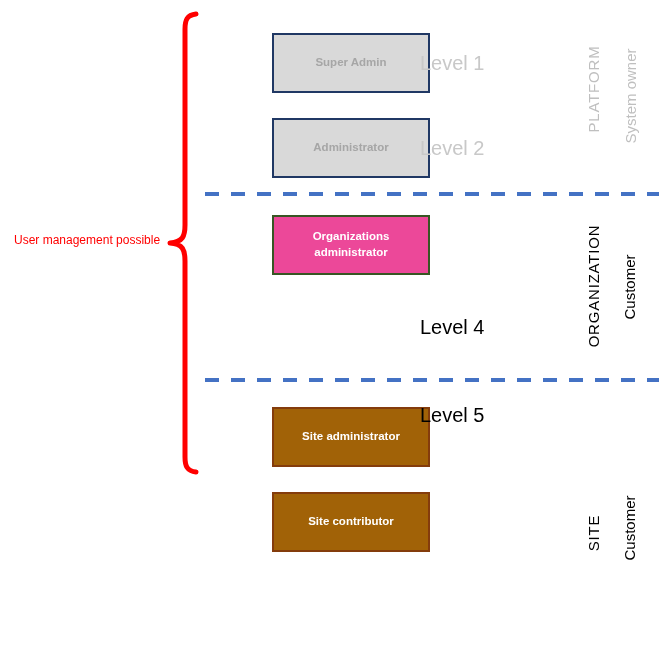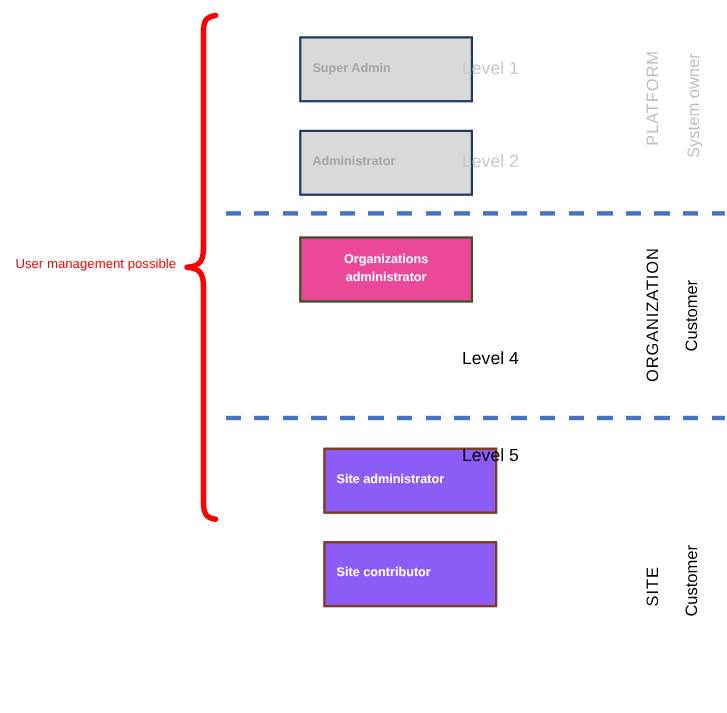--- a/index.html
+++ b/index.html
@@ -14,42 +14,42 @@
 
   
   .box {
     position: absolute;
     left: 272px;
     width: 134px;
     height: 56px;
     border: 2px solid #000;
     display: flex;
     align-items: center;
-    justify-content: flex-start;
+    justify-content: center;
     text-align: center;
     font-weight: bold;
     font-size: 11.5px;
     line-height: 1.35;
     padding: 0 10px;
     box-sizing: content-box;
   }
   .box .box-label { display: block; }
   .box.platform { background: #D9D9D9; border-color: #203864; color: #A6A6A6; }
   .box.organization { background: #ec4899; border-color: #375623; color: #ffffff; }
-  .box.site { background: #8b5cf6; border-color: #843C0C; color: #ffffff; margin-left: 22px; }
+  .box.site { background: #a16207; border-color: #843C0C; color: #ffffff; }
 
   
   .level {
     position: absolute;
     left: 420px;
     width: 90px;
     height: 60px;
     display: flex;
     align-items: center;
-    font-size: 16px;
+    font-size: 20px;
     color: #000000;
   }
   .level.muted { color: #C8C8C8; }
 
   
   .sep {
     position: absolute;
     left: 205px;
     width: 454px;
     height: 4px;

